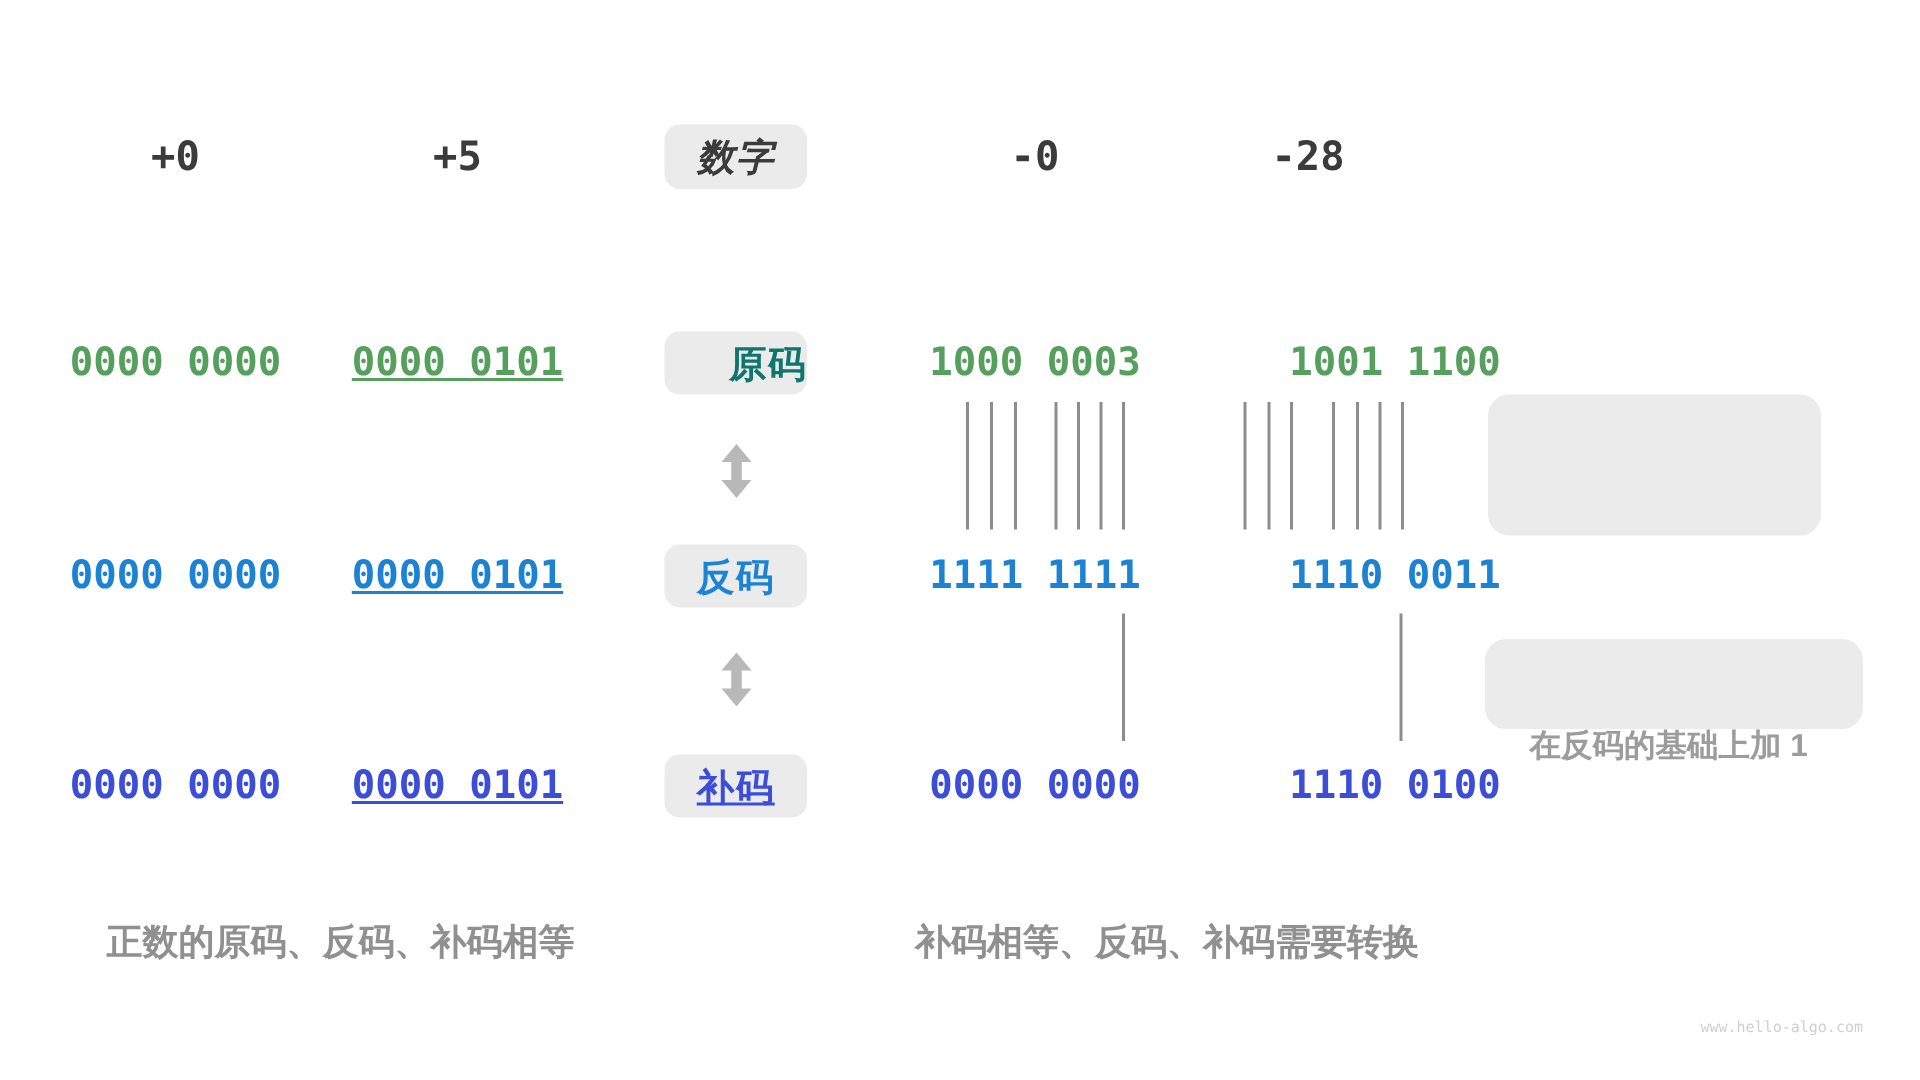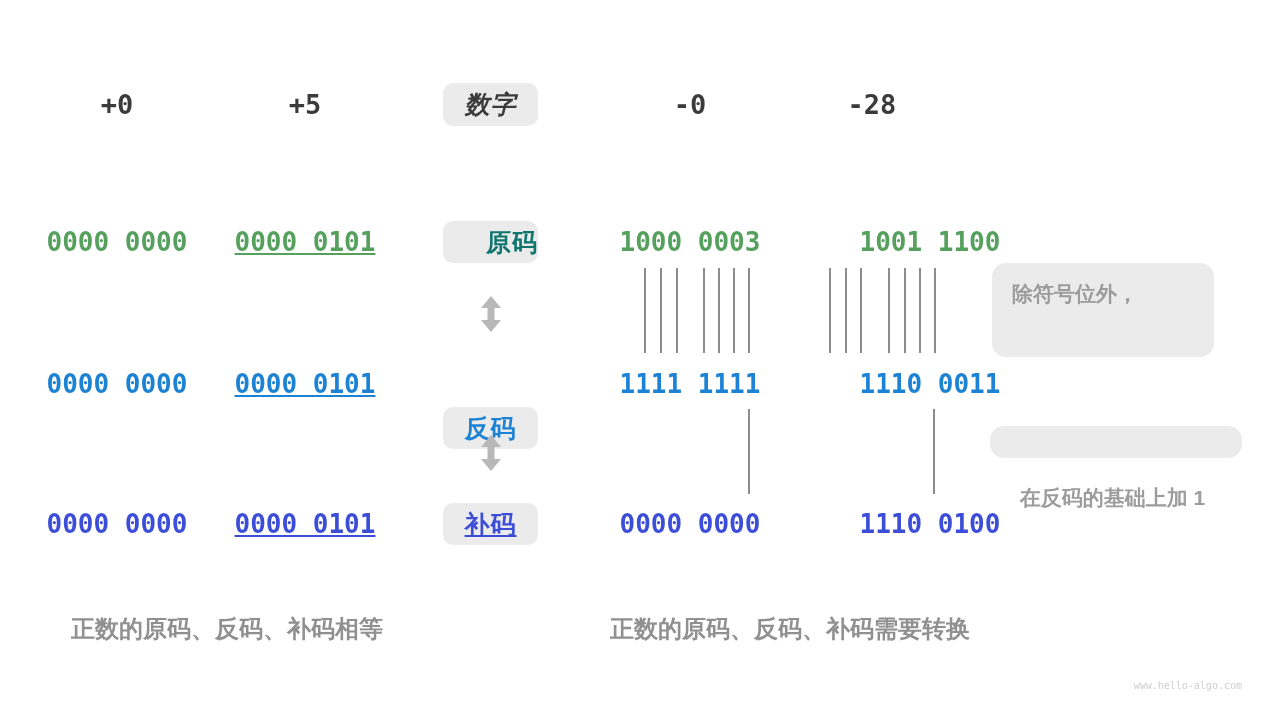--- a/index.html
+++ b/index.html
@@ -15,21 +15,21 @@
     line-height:43px;top:83px;
   }
   
   .label-box{
     left:443px;width:95px;height:42px;background:#ebebeb;border-radius:10px;
     display:flex;align-items:center;justify-content:center;
     font-size:25px;font-weight:bold;letter-spacing:1px;
   }
   .label-box.digit{color:#3b3b3b;top:83px;height:43px;font-style:italic;}
   .label-box.sign{color:#0f766e;top:221px;justify-content:flex-end;}
-  .label-box.ones{color:#1c82d4;top:363px;margin-top:44px;}
+  .label-box.ones{color:#1c82d4;top:363px;}
   .label-box.twos{color:#3c4ed8;top:503px;text-decoration:underline;}
   
   .bin{
     font-family:"DejaVu Sans Mono",monospace;font-weight:bold;font-size:26px;
     width:156px;height:36px;line-height:36px;text-align:center;white-space:pre;
   }
   .row-sign{top:224px;color:#56a05e;}
   .row-ones{top:366px;color:#1c82d4;}
   .row-twos{top:506px;color:#3c4ed8;}
   .c1{left:39px;}
@@ -43,21 +43,21 @@
   .flip-line{top:268px;height:85px;}
   .addone-line{top:409px;height:85px;}
   
   .updown-arrow{left:480px;width:22px;height:36px;}
   
   .note{
     background:#ebebeb;border-radius:14px;color:#9c9c9c;font-weight:bold;
     font-size:21px;line-height:33px;box-sizing:border-box;
   }
   .note-flip{left:992px;top:263px;width:222px;height:94px;padding:14px 0 0 20px;}
-  .note-addone{left:990px;top:426px;width:252px;height:32px;line-height:48px;padding:0 0 0 18px;white-space:pre;}
+  .note-addone{left:990px;top:426px;width:252px;height:60px;line-height:48px;padding:0 0 0 18px;white-space:pre;}
   
   .caption{
     font-size:24px;font-weight:bold;color:#909090;height:30px;line-height:30px;
     top:614px;white-space:pre;
   }
   .cap-pos{left:71px;}
   .cap-neg{left:610px;}
   
   .watermark{
     font-family:"DejaVu Sans Mono",monospace;font-size:10px;color:#cfcfcf;
@@ -97,21 +97,20 @@
 <div class="vline flip-line" style="left:888px;"></div>
 <div class="vline flip-line" style="left:904px;"></div>
 <div class="vline flip-line" style="left:919px;"></div>
 <div class="vline flip-line" style="left:934px;"></div>
 
 <svg class="abs updown-arrow" style="top:296px;" viewBox="0 0 22 36">
   <path d="M11 0 L21 12 L14.5 12 L14.5 24 L21 24 L11 36 L1 24 L7.5 24 L7.5 12 L1 12 Z" fill="#b8b8b8"></path>
 </svg>
 
 <div class="abs note note-flip">
-  <div>除符号位外，</div>
 </div>
 
 <div class="abs bin row-ones c1">0000 0000</div>
 <div class="abs bin row-ones c2">0000 0101</div>
 <div class="abs label-box ones">
   <span>反码</span>
 </div>
 <div class="abs bin row-ones c4">1111 1111</div>
 <div class="abs bin row-ones c5">1110 0011</div>
 
@@ -128,15 +127,15 @@
 
 <div class="abs bin row-twos c1">0000 0000</div>
 <div class="abs bin row-twos c2">0000 0101</div>
 <div class="abs label-box twos">
   <span>补码</span>
 </div>
 <div class="abs bin row-twos c4">0000 0000</div>
 <div class="abs bin row-twos c5">1110 0100</div>
 
 <div class="abs caption cap-pos">正数的原码、反码、补码相等</div>
-<div class="abs caption cap-neg">正数的原码、反码、补码需要转换</div>
+<div class="abs caption cap-neg">补码相等、反码、补码需要转换</div>
 
 <div class="abs watermark">www.hello-algo.com</div>
 
 </body></html>

